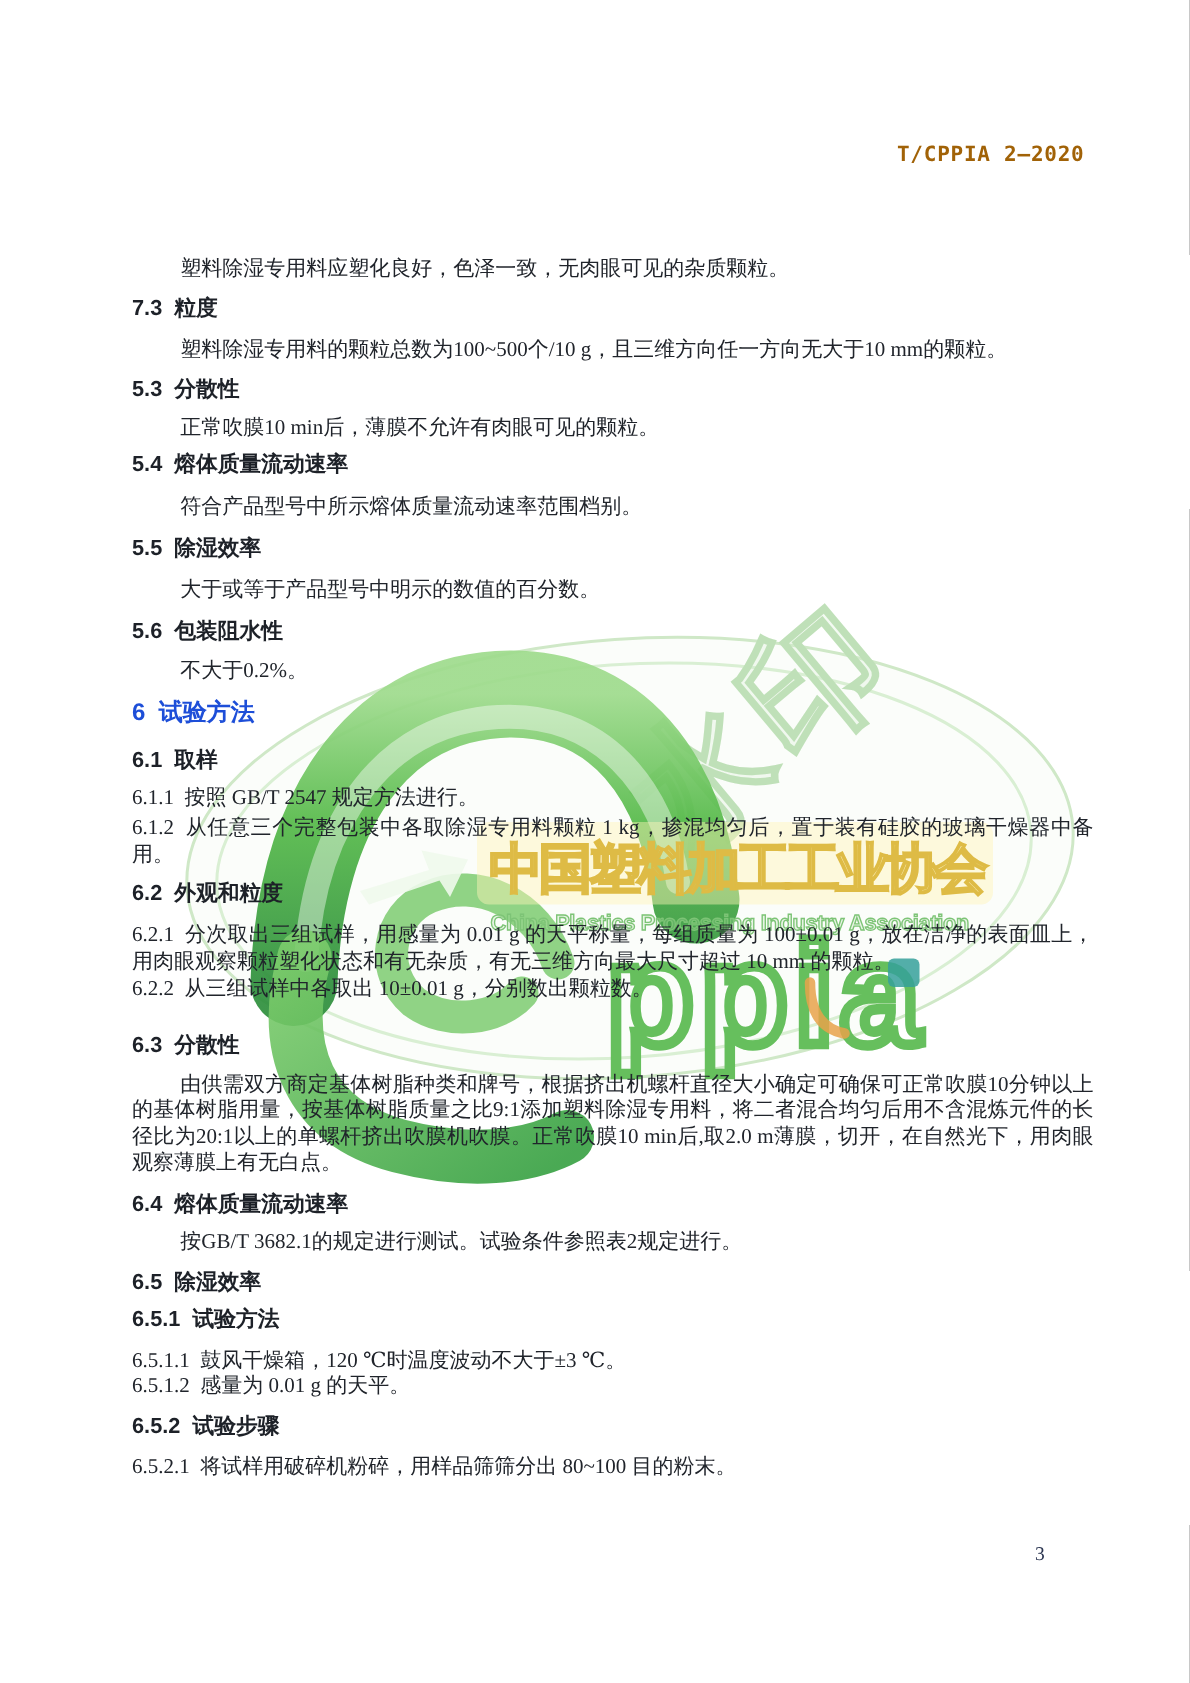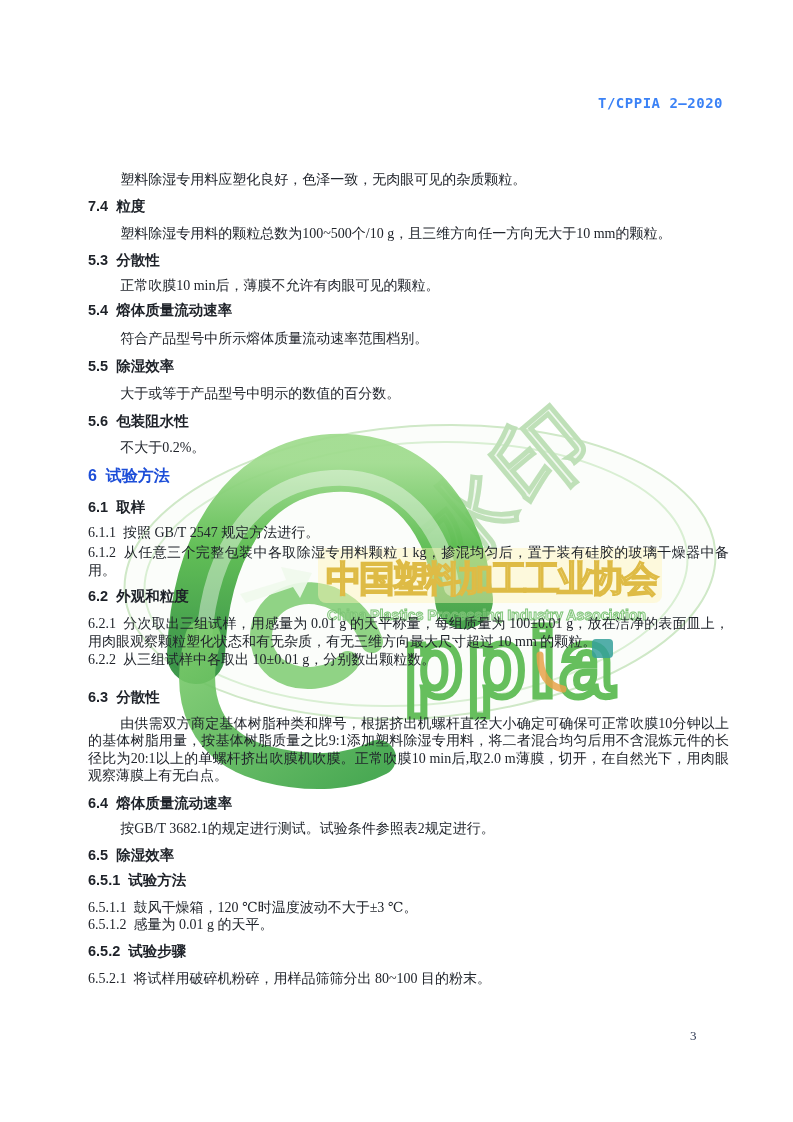--- a/index.html
+++ b/index.html
@@ -7,21 +7,21 @@
     position:relative;
     width:793px;height:1122px;
     background:#ffffff;
     overflow:hidden;
     font-family:"Liberation Serif","DejaVu Serif",serif;
     color:#20242b;
   }
   .hdr{
     position:absolute;top:95px;right:70px;
     font-family:"DejaVu Sans Mono","Liberation Mono",monospace;
-    font-size:14px;letter-spacing:.5px;color:#3b82f6;font-weight:bold;
+    font-size:14px;letter-spacing:.5px;color:#a16207;font-weight:bold;
   }
   .wm{position:absolute;left:0;top:0;z-index:0;}
   .content{
     position:absolute;left:88px;right:64px;top:169px;z-index:1;
   }
   .p{font-size:14px;line-height:21px;white-space:pre-wrap;}
   .wrap{line-height:17.5px;}
   .tight{line-height:17px;}
   .h{font-family:"Liberation Sans","DejaVu Sans",sans-serif;font-weight:bold;font-size:14.5px;line-height:21px;white-space:pre-wrap;color:#1d2128;}
   .h1{font-family:"Liberation Sans","DejaVu Sans",sans-serif;font-weight:bold;font-size:16px;line-height:23px;white-space:pre-wrap;color:#1d4ed8;}
@@ -80,21 +80,21 @@
   </svg>
 
   <div class="hdr">
     <span>T/CPPIA 2—2020</span>
   </div>
 
   <div class="content">
 
     <div class="p indent mb6">塑料除湿专用料应塑化良好，色泽一致，无肉眼可见的杂质颗粒。</div>
 
-    <div class="h mb6">7.4  粒度</div>
+    <div class="h mb6">7.3  粒度</div>
     <div class="p indent mb6">塑料除湿专用料的颗粒总数为100~500个/10 g，且三维方向任一方向无大于10 mm的颗粒。</div>
 
     <div class="h mb4">5.3  分散性</div>
     <div class="p indent mb4">正常吹膜10 min后，薄膜不允许有肉眼可见的颗粒。</div>
 
     <div class="h mb7">5.4  熔体质量流动速率</div>
     <div class="p indent mb7">符合产品型号中所示熔体质量流动速率范围档别。</div>
 
     <div class="h mb6">5.5  除湿效率</div>
     <div class="p indent mb7">大于或等于产品型号中明示的数值的百分数。</div>

